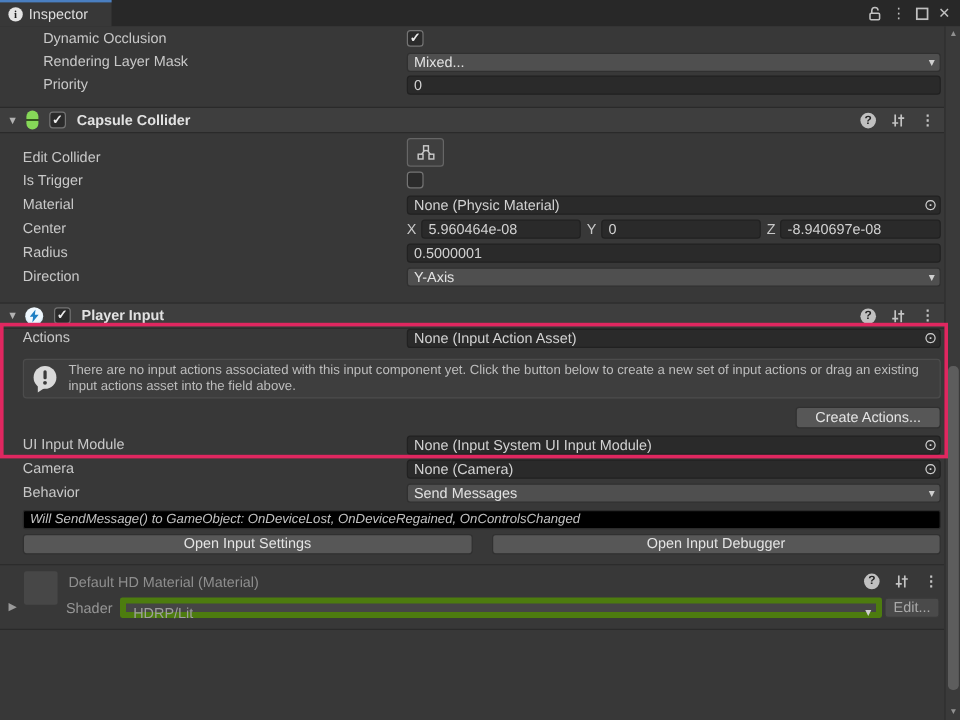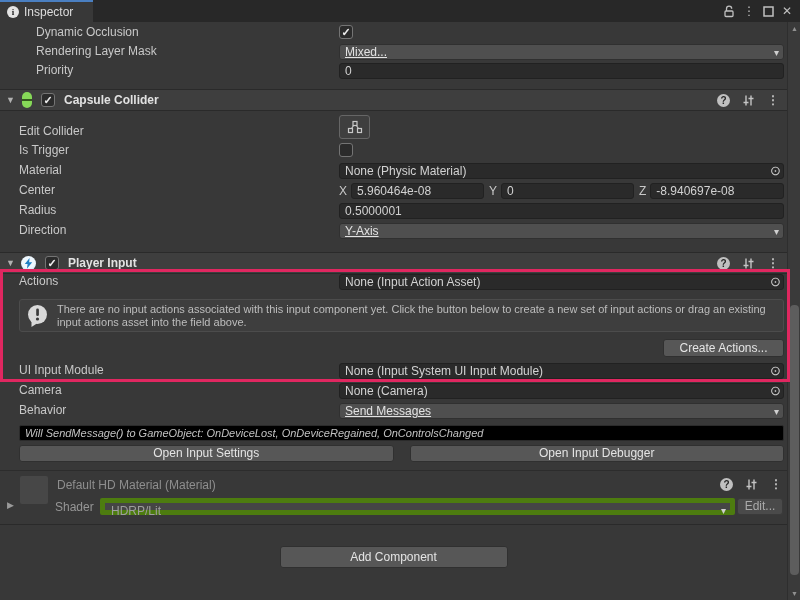--- a/index.html
+++ b/index.html
@@ -20,21 +20,21 @@
   .prop-row { display:flex; align-items:flex-start; height:19px; padding-right:3px; }
   .prop-row.h20 { height:20px; }
   .lbl { color:#c8c8c8; white-space:nowrap; overflow:hidden; }
   .ind2 { padding-left:36px; } .ind2 .lbl { flex:0 0 303px; }
   .ind1 { padding-left:19px; } .ind1 .lbl { flex:0 0 320px; }
   .val { flex:1; display:flex; align-items:center; min-width:0; }
 
   .tfield { height:16px; line-height:15px; background:#2a2a2a; border:1px solid #212121; border-radius:3px; padding:0 5px; color:#d2d2d2; flex:1; min-width:0; white-space:nowrap; overflow:hidden; }
   .objfield { position:relative; padding-right:18px; }
   .picker { position:absolute; right:2px; top:-1px; color:#cfcfcf; font-size:13px; line-height:15px; }
-  .ddown { position:relative; height:16px; line-height:15px; background:#4f4f4f; border:1px solid #303030; border-radius:3px; padding:0 18px 0 5px; color:#e2e2e2; flex:1; min-width:0; white-space:nowrap; overflow:hidden;text-decoration:underline; }
+  .ddown { position:relative; height:16px; line-height:15px; background:#4f4f4f; border:1px solid #303030; border-radius:3px; padding:0 18px 0 5px; color:#e2e2e2; flex:1; min-width:0; white-space:nowrap; overflow:hidden; }
   .dar { position:absolute; right:4px; top:1px; font-size:10px; color:#cfcfcf; line-height:14px; }
   .checkbox { width:14px; height:14px; background:#2b2b2b; border:1px solid #747474; border-radius:3px; display:flex; align-items:center; justify-content:center; }
   .checkbox .mk { color:#ededed; font-size:11px; font-weight:bold; line-height:12px; }
 
   .vec3 { flex:1; display:flex; gap:5px; min-width:0; }
   .axis { flex:1; display:flex; align-items:center; gap:4px; min-width:0; }
   .axis-l { color:#c8c8c8; }
 
   
   .comp-header { height:22px; margin-top:7px; background:#3e3e3e; border-top:1px solid #2a2a2a; border-bottom:1px solid #2a2a2a; display:flex; align-items:center; padding:0 6px; }
@@ -287,23 +287,20 @@
             </svg>
           </span>
         <span class="kebab">⋮</span>
       </span>
       <span class="mat-fold">▶</span>
       <span class="shader-lbl">Shader</span>
       <span class="shader-dd"><span>HDRP/Lit</span><span class="dar">▾</span></span>
       <span class="btn edit-btn">Edit...</span>
     </div>
 
-    <div class="addc-row">
-      <span class="btn addc-btn">Add Component</span>
-    </div>
   </div>
 
   <div class="highlight" style="border-color: rgb(224, 39, 96);"></div>
 
   <div class="scrollbar">
     <span class="sb-arrow sb-up">▲</span>
     <span class="sb-thumb"></span>
     <span class="sb-arrow sb-dn">▼</span>
   </div>
 </div>

